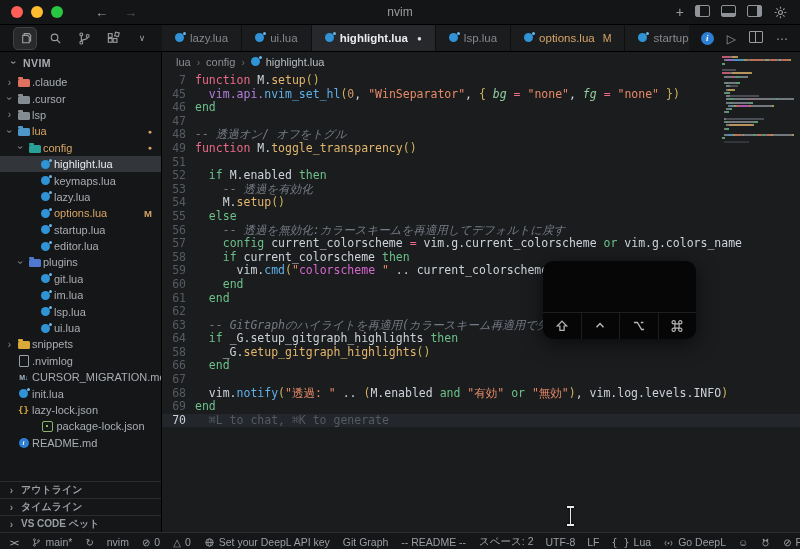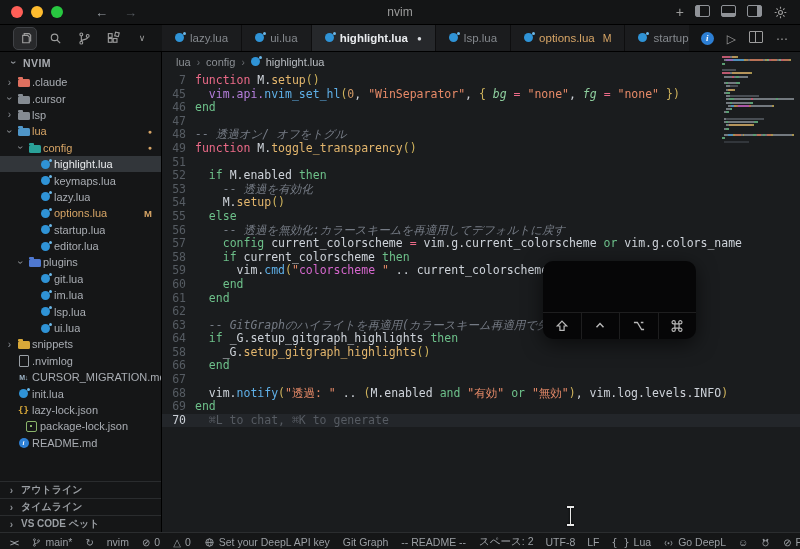--- a/index.html
+++ b/index.html
@@ -366,21 +366,21 @@
             </span>
             <span class="lab">init.lua</span>
           </div>
           <div class="trow" style="padding-left: 4px;">
             <span class="tchev"></span>
             <span class="ticon">
               <span class="icon-json">{}</span>
             </span>
             <span class="lab">lazy-lock.json</span>
           </div>
-          <div class="trow" style="padding-left: 12px;">
+          <div class="trow" style="padding-left: 12px; justify-content: center;">
             <span class="tchev"></span>
             <span class="ticon">
               <span class="icon-npm"></span>
             </span>
             <span class="lab">package-lock.json</span>
           </div>
           <div class="trow" style="padding-left: 4px;">
             <span class="tchev"></span>
             <span class="ticon">
               <span class="icon-info">i</span>

